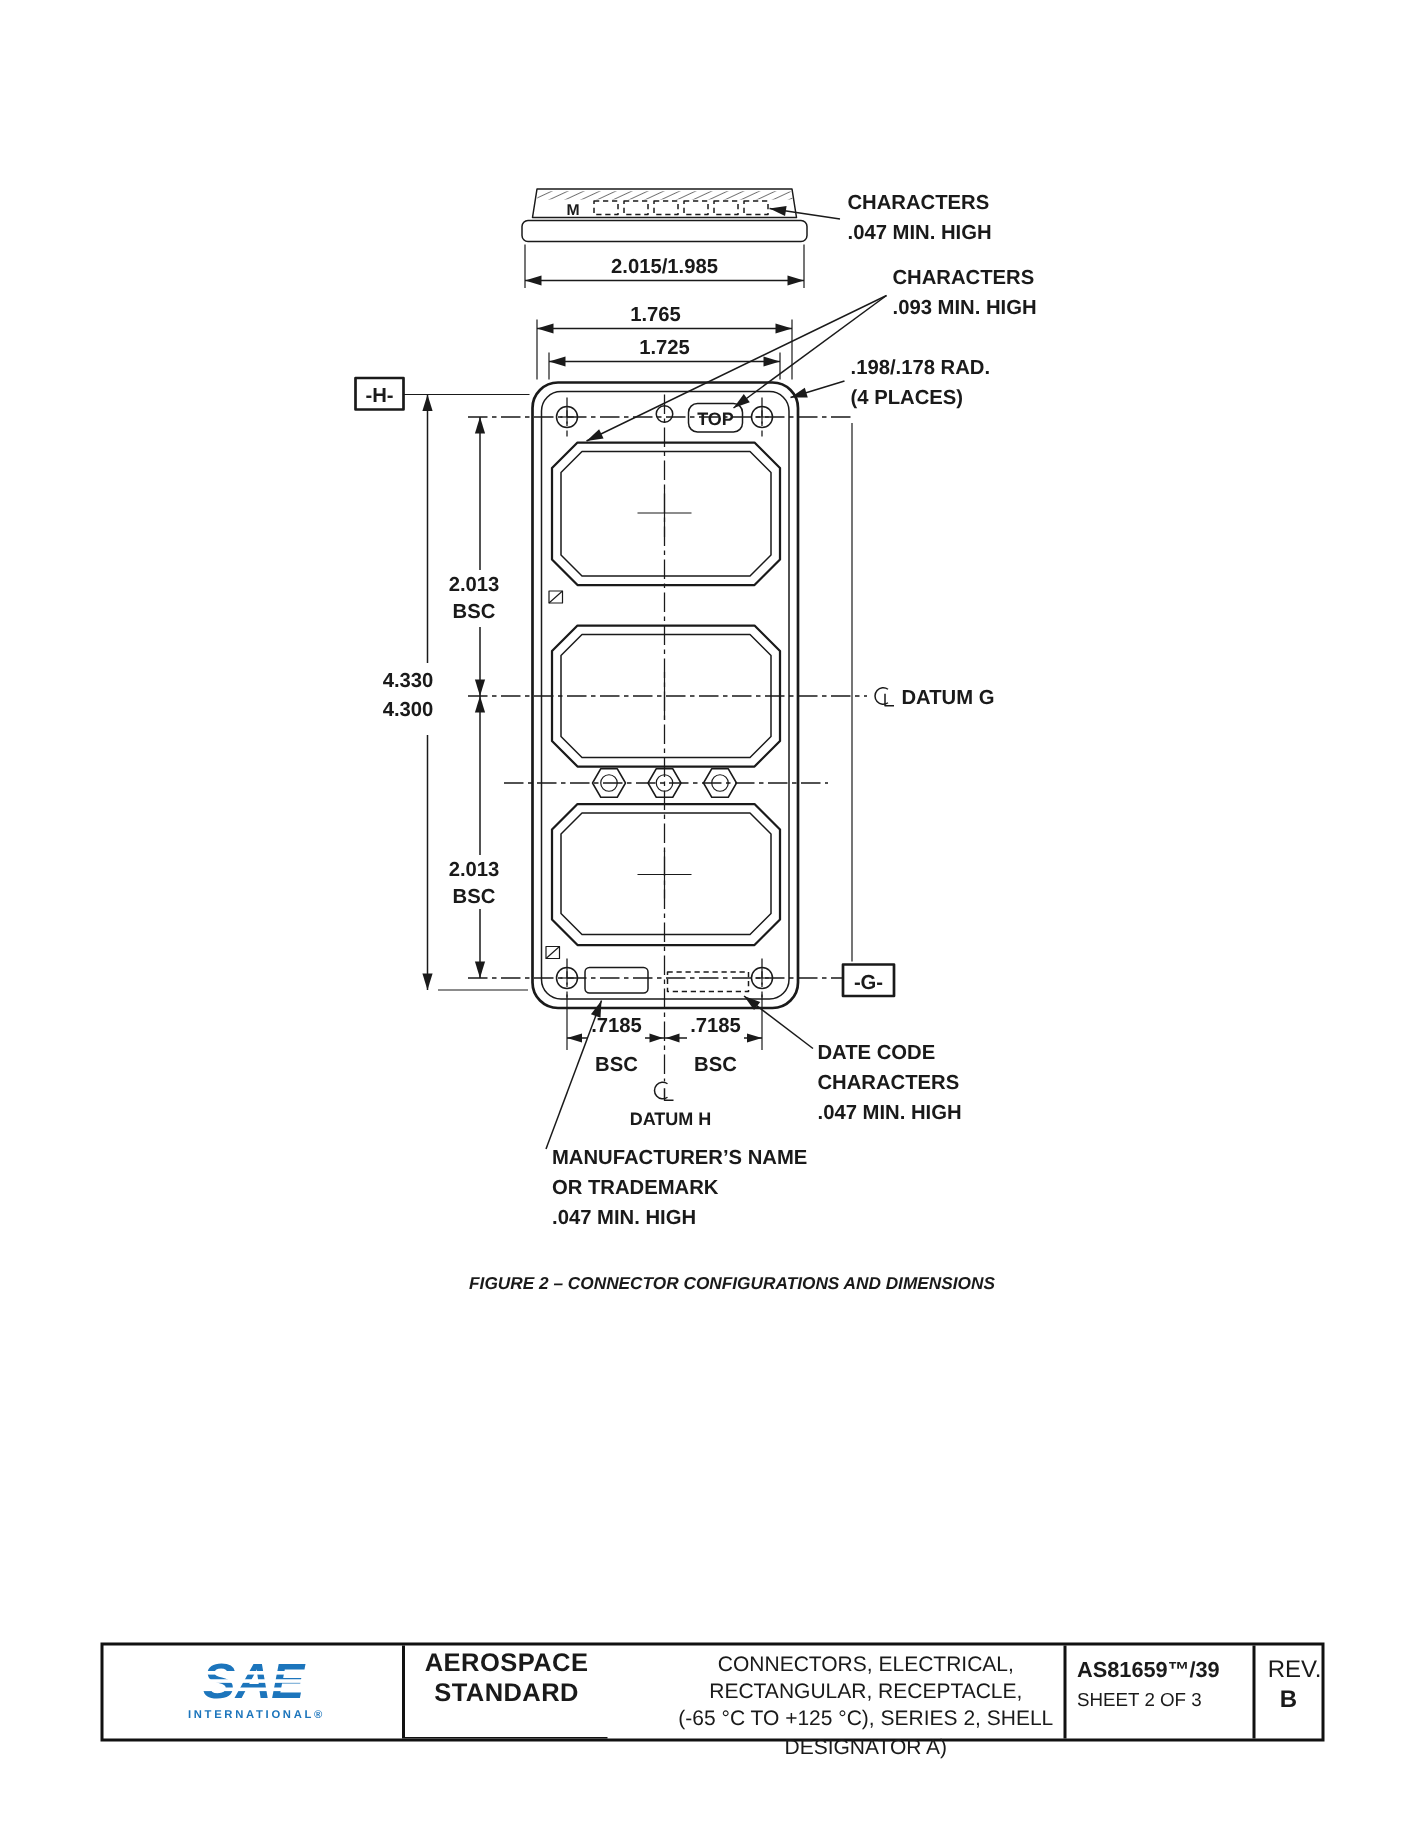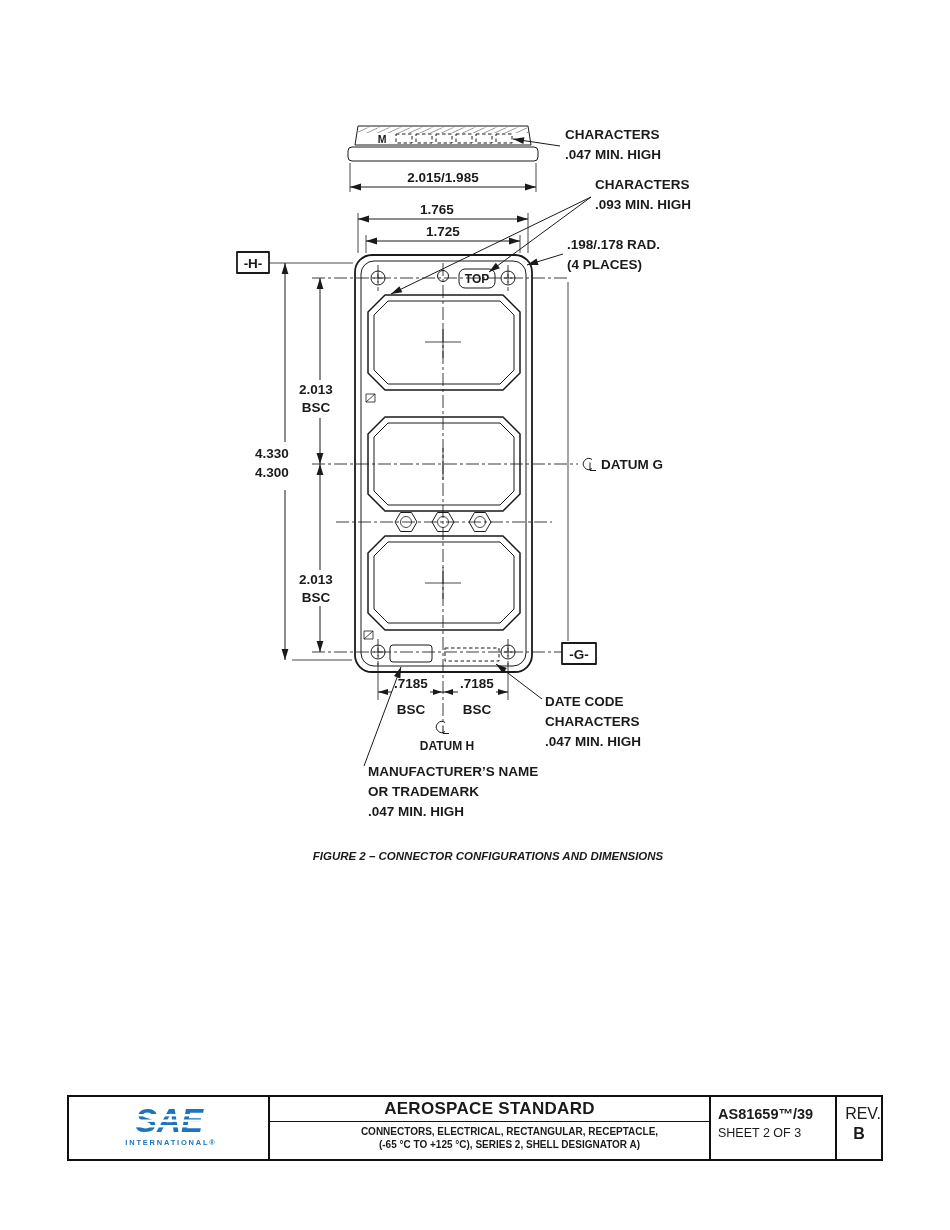--- a/index.html
+++ b/index.html
@@ -26,24 +26,24 @@
   .fw { fill:#ffffff; }
   .arr { fill:#1a1a1a; stroke:none; }
 
   .figure-caption { position:absolute; top:850px; left:13px; width:950px; text-align:center;
     font-size:11.5px; font-weight:bold; font-style:italic; color:#1a1a1a; }
 
   .title-block { position:absolute; left:67px; top:1095px; width:816px; height:66px;
     border:2px solid #111; display:flex; background:#fff; }
   .tb-cell { border-right:2px solid #111; height:100%; }
   .tb-logo { width:201px; display:flex; align-items:center; justify-content:center; }
-  .tb-center { flex:1; display:flex; flex-direction:column; }
+  .tb-center { flex:1; display:flex; }
   .tb-title { font-size:17px; font-weight:bold; text-align:center; padding:2px 0 2px;
     border-bottom:1.5px solid #111; letter-spacing:0.3px; }
-  .tb-sub { font-size:10px; text-align:center; padding-top:3px; line-height:1.3; font-weight:bold;margin-left:40px; }
+  .tb-sub { font-size:14px; text-align:center; padding-top:3px; line-height:1.3; font-weight:normal;margin-left:40px; }
   .tb-doc { width:126px; padding:9px 7px 0; }
   .tb-docnum { font-size:14.5px; font-weight:bold; white-space:nowrap; }
   .tb-sheet { font-size:12.5px; margin-top:4px; }
   .tb-rev { width:44px; border-right:none; text-align:center; padding-top:8px; }
   .tb-rev-label { font-size:16px; font-weight:normal;text-align:right; }
   .tb-rev-val { font-size:16px; font-weight:bold; margin-top:2px; }
   .sae-name { font-family:"Liberation Sans",sans-serif; font-size:33px; font-weight:bold;
     font-style:italic; fill:#1c75bc; }
   .sae-sub { font-family:"Liberation Sans",sans-serif; font-size:7.5px; font-weight:bold;
     fill:#1c75bc; letter-spacing:1.8px; }

